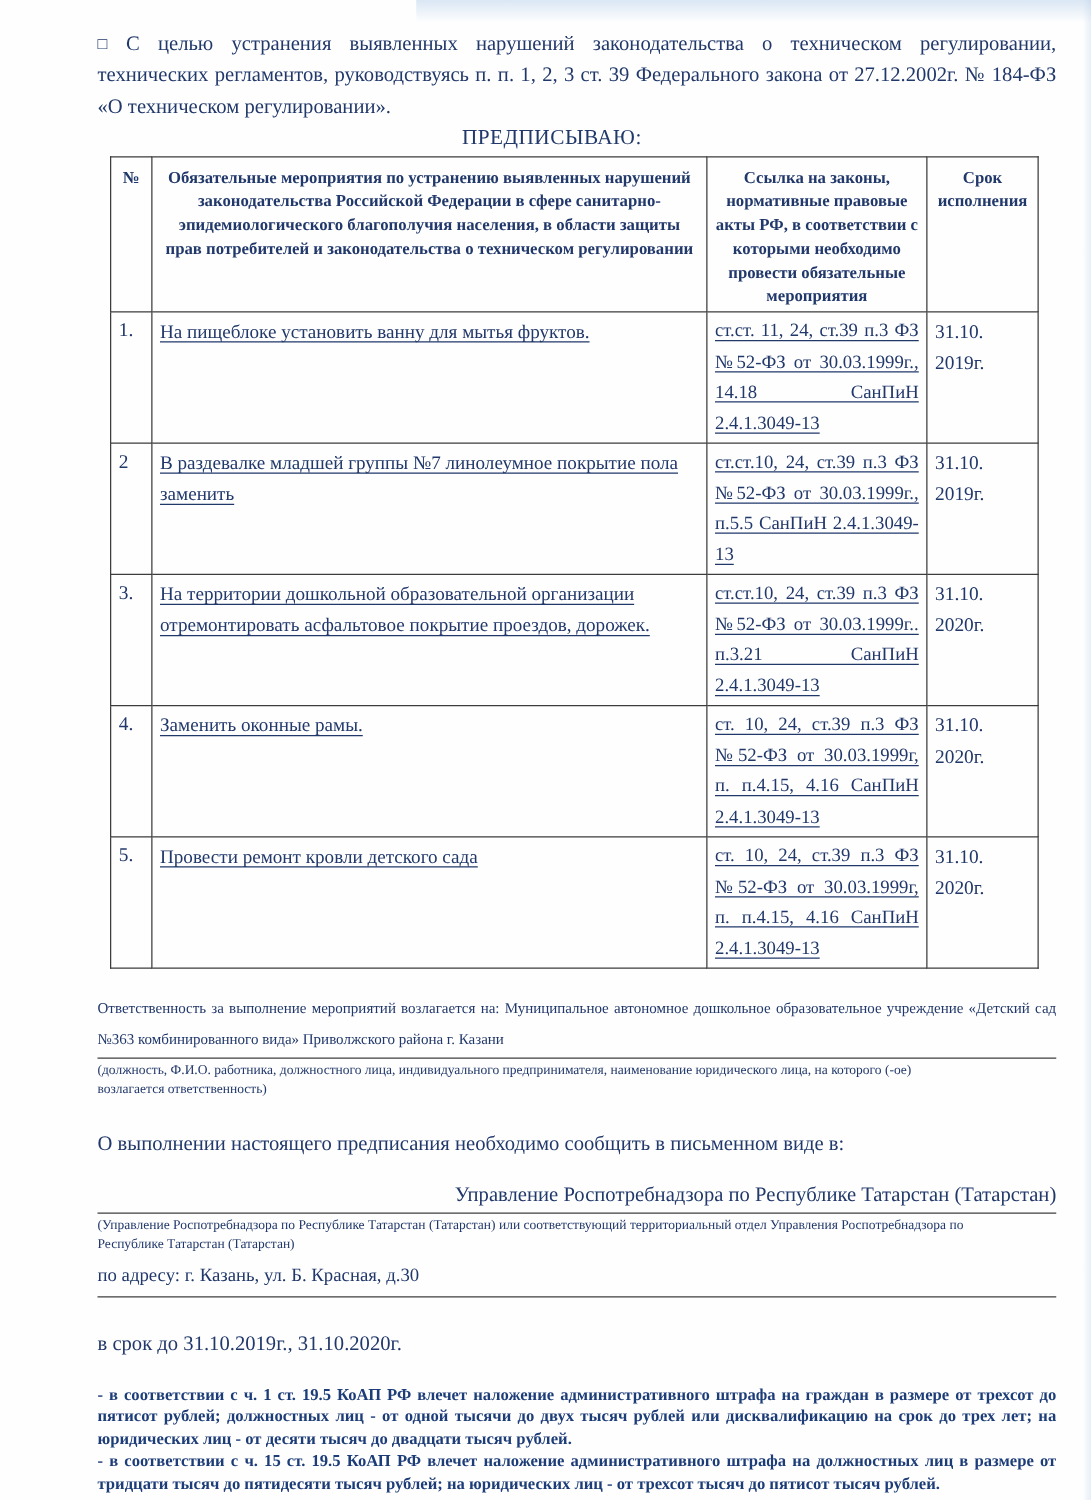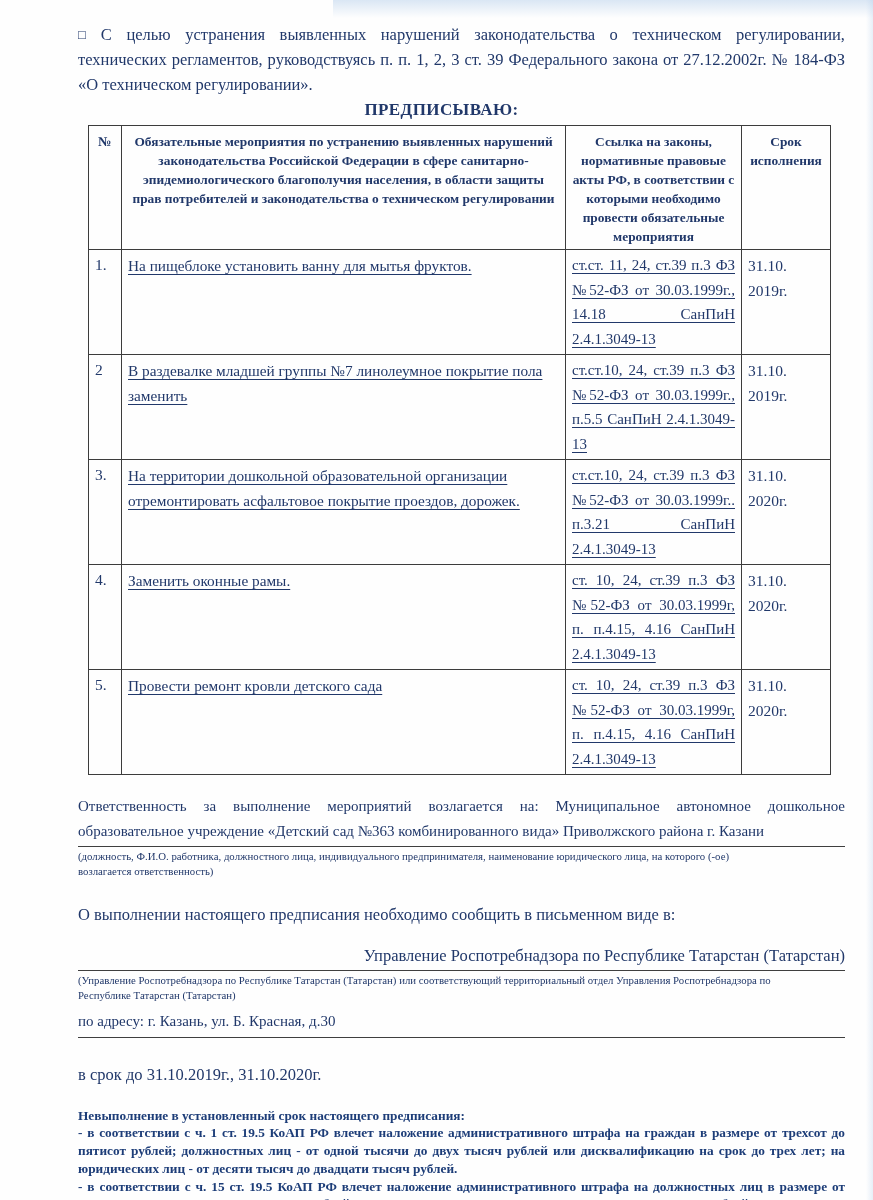--- a/index.html
+++ b/index.html
@@ -17,21 +17,21 @@
   .scan-edge-right{
     position:absolute;top:0;right:0;width:7px;height:100%;
     background:linear-gradient(to left, rgba(175,202,233,.30), rgba(255,255,255,0));
     pointer-events:none;
   }
   .doc{padding:22px 28px 0 78px;}
 
   .intro{font-size:16.5px;line-height:25px;text-align:justify;margin:0;}
   .bullet-square{display:inline-block;margin-right:15px;font-size:13px;vertical-align:1px;}
   .heading{
-    text-align:center;font-weight:bold;font-size:17px;letter-spacing:.4px;
+    text-align:center;font-weight:normal;font-size:17px;letter-spacing:.4px;
     margin:3px 40px 5px 0;
   }
 
   table.prescriptions{
     border-collapse:collapse;margin-left:10px;width:742px;
     table-layout:fixed;color:#21386a;
   }
   table.prescriptions th, table.prescriptions td{
     border:1.4px solid #3c3c3c;vertical-align:top;padding:3px 6px;
   }
@@ -39,21 +39,21 @@
   th{font-size:13.4px;font-weight:bold;line-height:19px;text-align:center;padding-top:6px !important;}
   tr.tr-head{height:88px;}
   tr.tr-r0{height:78px;} tr.tr-r1{height:73px;} tr.tr-r2{height:78px;}
   tr.tr-r3{height:76px;} tr.tr-r4{height:74px;}
   td.num{font-size:15.5px;line-height:24px;padding-left:7px;}
   td.act{font-size:15.3px;line-height:25px;padding-left:9px;}
   td.act span, td.ref span{text-decoration:underline;text-underline-offset:2.5px;text-decoration-thickness:1px;}
   td.ref{font-size:15px;line-height:24.5px;text-align:justify;padding-left:5px;padding-right:3px;}
   td.term{font-size:15.5px;line-height:25px;padding-left:8px;}
 
-  .resp{margin:19px 0 0 0;font-size:15px;line-height:25px;text-align:justify;}
+  .resp{margin:19px 0 0 0;font-size:12px;line-height:25px;text-align:justify;}
   .rule{border-top:1.6px solid #3f3f3f;margin-top:2px;}
   .fineprint{font-size:10.8px;line-height:15px;text-align:left;margin-top:2px;}
 
   .report-intro{margin-top:23px;font-size:16.5px;line-height:25px;}
   .authority{
     text-align:right;font-size:16.5px;line-height:24px;
     border-bottom:1.6px solid #3f3f3f;padding-bottom:2px;
   }
   .address{
     font-size:15px;line-height:25px;border-bottom:1.6px solid #3f3f3f;
@@ -152,19 +152,18 @@
   <div class="authority">Управление Роспотребнадзора по Республике Татарстан (Татарстан)</div>
   <div class="fineprint">
     <div>(Управление Роспотребнадзора по Республике Татарстан (Татарстан) или соответствующий территориальный отдел Управления Роспотребнадзора по</div>
     <div>Республике Татарстан (Татарстан)</div>
   </div>
   <div class="address">по адресу: г. Казань, ул. Б. Красная, д.30</div>
 
   <p class="srok">в срок до 31.10.2019г., 31.10.2020г.</p>
 
   <div class="penalties">
-    <div>Невыполнение в установленный срок настоящего предписания:</div>
     <div>- в соответствии с ч. 1 ст. 19.5 КоАП РФ влечет наложение административного штрафа на граждан в размере от трехсот до пятисот рублей; должностных лиц - от одной тысячи до двух тысяч рублей или дисквалификацию на срок до трех лет; на юридических лиц - от десяти тысяч до двадцати тысяч рублей.</div>
     <div>- в соответствии с ч. 15 ст. 19.5 КоАП РФ влечет наложение административного штрафа на должностных лиц в размере от тридцати тысяч до пятидесяти тысяч рублей; на юридических лиц - от трехсот тысяч до пятисот тысяч рублей.</div>
 
   </div>
 
 </div>
 
 </body></html>

